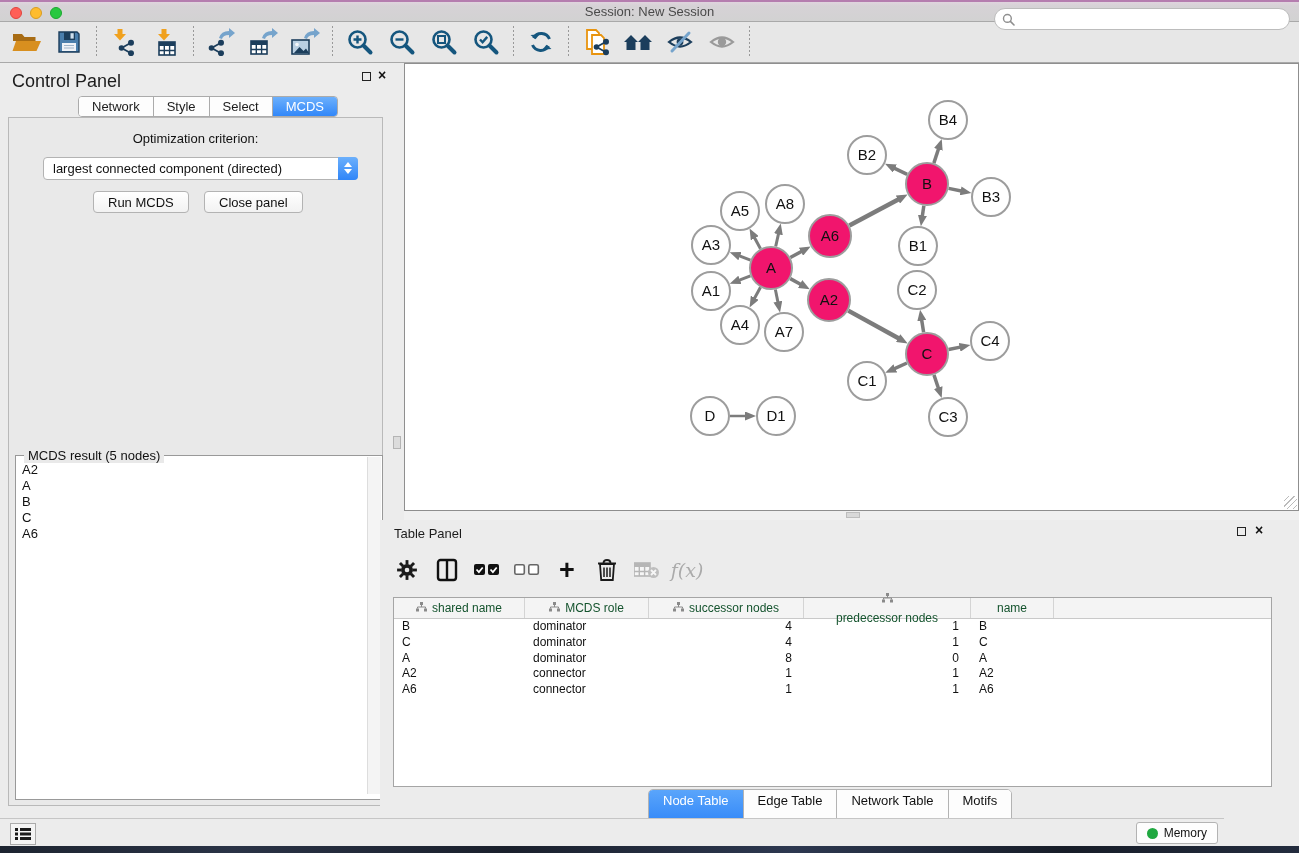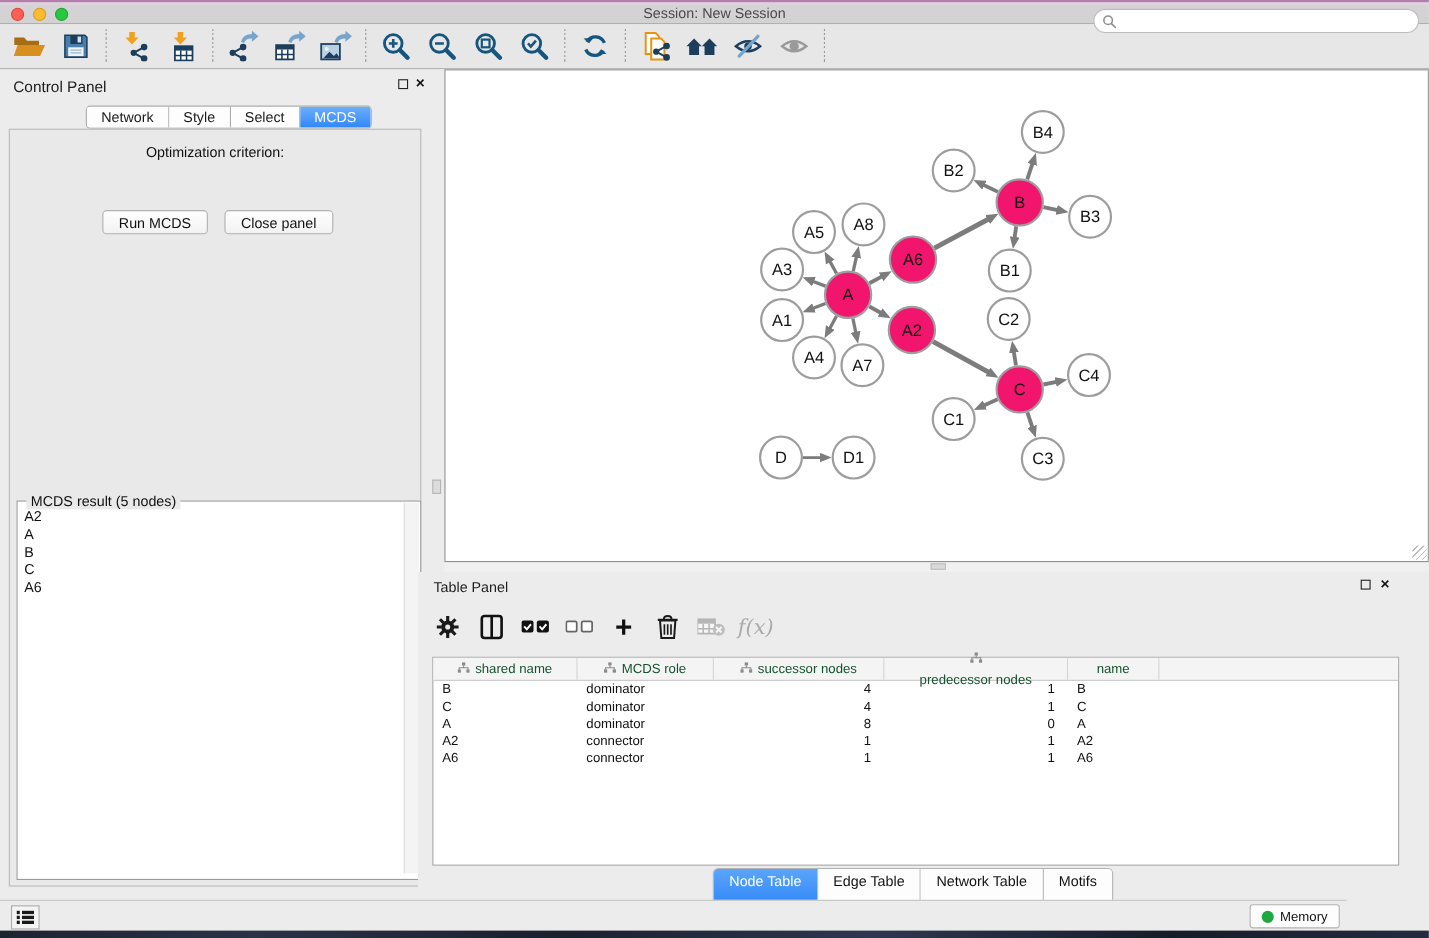--- a/index.html
+++ b/index.html
@@ -25,21 +25,21 @@
   .tb-sep { width:1px; height:32px; margin:0 6px;
     background-image:repeating-linear-gradient(#999 0 2px, transparent 2px 4px); }
   .tb-btn { width:42px; height:36px; display:flex; align-items:center; justify-content:center; }
   #search-wrap { position:absolute; right:9px; top:8px; }
   #search-input { width:296px; height:22px; border:1px solid #bcbcbc; border-radius:12px;
     background:#fff; padding:0 8px 0 24px; font-size:12px; outline:none; }
   #search-mag { position:absolute; left:8px; top:5px; }
 
   
   #control-panel { left:0; top:63px; width:390px; height:755px; background:#ececec; }
-  #cp-title { left:12px; top:8px; font-size:14px; color:#1c1c1c; }
+  #cp-title { left:12px; top:8px; font-size:18px; color:#1c1c1c; }
   .panel-float { width:9px; height:9px; border:1.5px solid #222; display:inline-block; }
   .panel-close { font-size:14px; font-weight:900; color:#111; line-height:10px; }
   #cp-float { left:362px; top:9px; } #cp-close { left:378px; top:7px; }
   #cp-tabs { left:78px; top:33px; display:flex; height:21px; border:1px solid #ababab;
     border-radius:4px; overflow:hidden; background:#fff; }
   .seg { padding:0 13px; font-size:13px; line-height:19px; color:#1c1c1c;
     border-right:1px solid #ababab; background:#fdfdfd; }
   .seg:last-child { border-right:none; }
   .seg.active { background:linear-gradient(#6cb0fc, #3187f9); color:#fff; }
   #cp-content { left:8px; top:54px; width:375px; height:689px; border:1px solid #b9b9b9; background:#e9e9e9; }
@@ -300,20 +300,27 @@
   <div id="cp-float" class="abs panel-float"></div>
   <div id="cp-close" class="abs panel-close">×</div>
   <div id="cp-tabs" class="abs">
       <div class="seg">Network</div>
       <div class="seg">Style</div>
       <div class="seg">Select</div>
       <div class="seg active">MCDS</div>
     </div>
   <div id="cp-content" class="abs">
     <div id="opt-label" class="abs">Optimization criterion:</div>
+    <div id="criterion" class="abs">
+      <div class="val">largest connected component (directed)</div>
+      <div class="step">
+        <div class="tri-up"></div>
+          <div class="tri-dn"></div>
+      </div>
+    </div>
     <button id="run-btn" class="abs pbtn">Run MCDS</button>
     <button id="closep-btn" class="abs pbtn">Close panel</button>
     <div id="result-box" class="abs">
       <div id="result-legend" class="abs">MCDS result (5 nodes)</div>
       <div id="result-list" class="abs">
           <div class="result-item">A2</div>
           <div class="result-item">A</div>
           <div class="result-item">B</div>
           <div class="result-item">C</div>
           <div class="result-item">A6</div>

